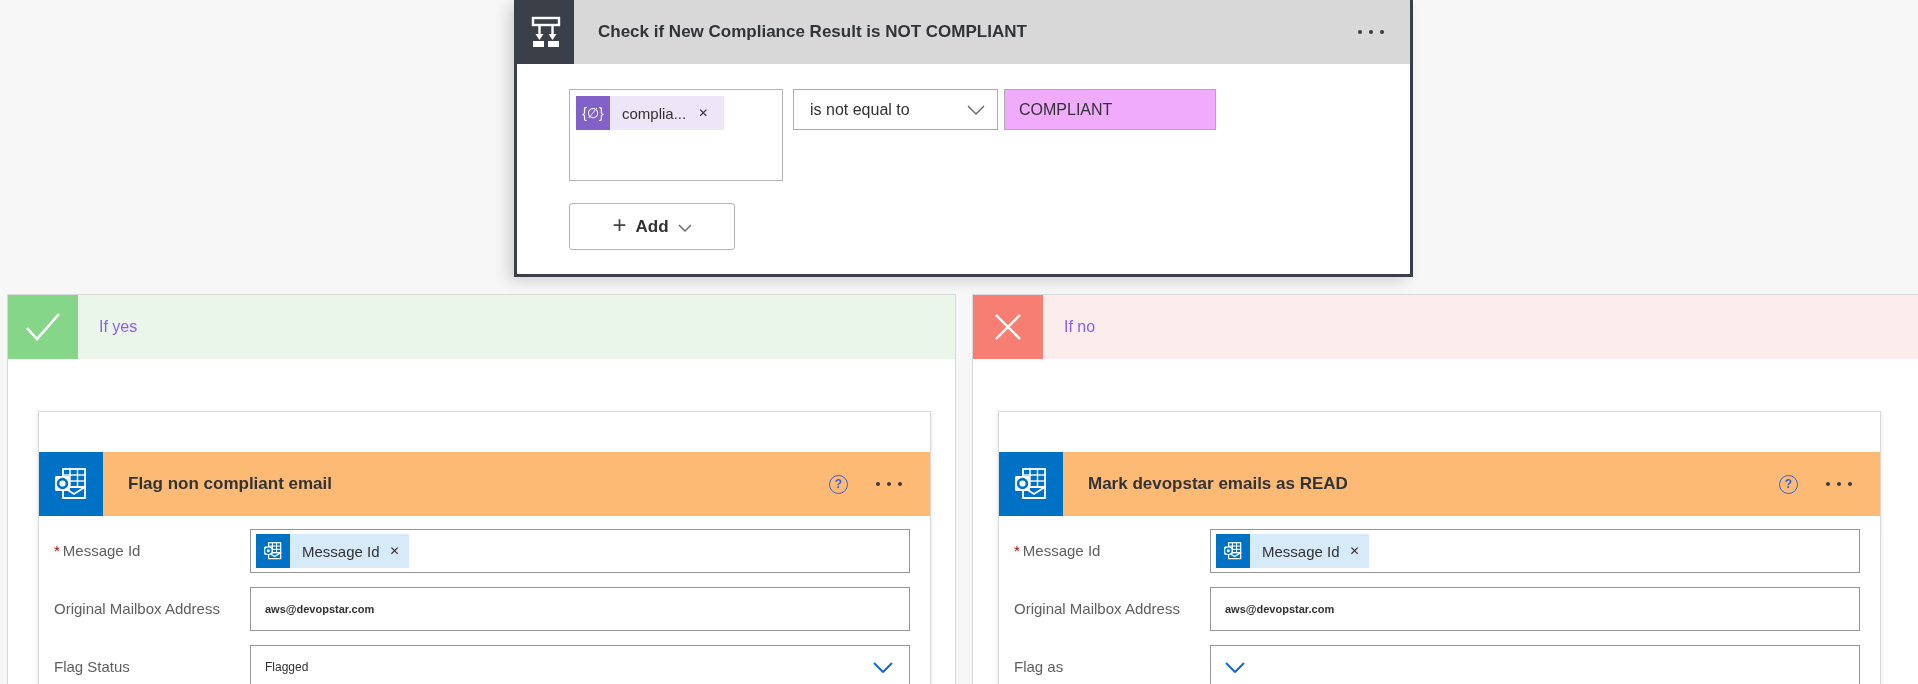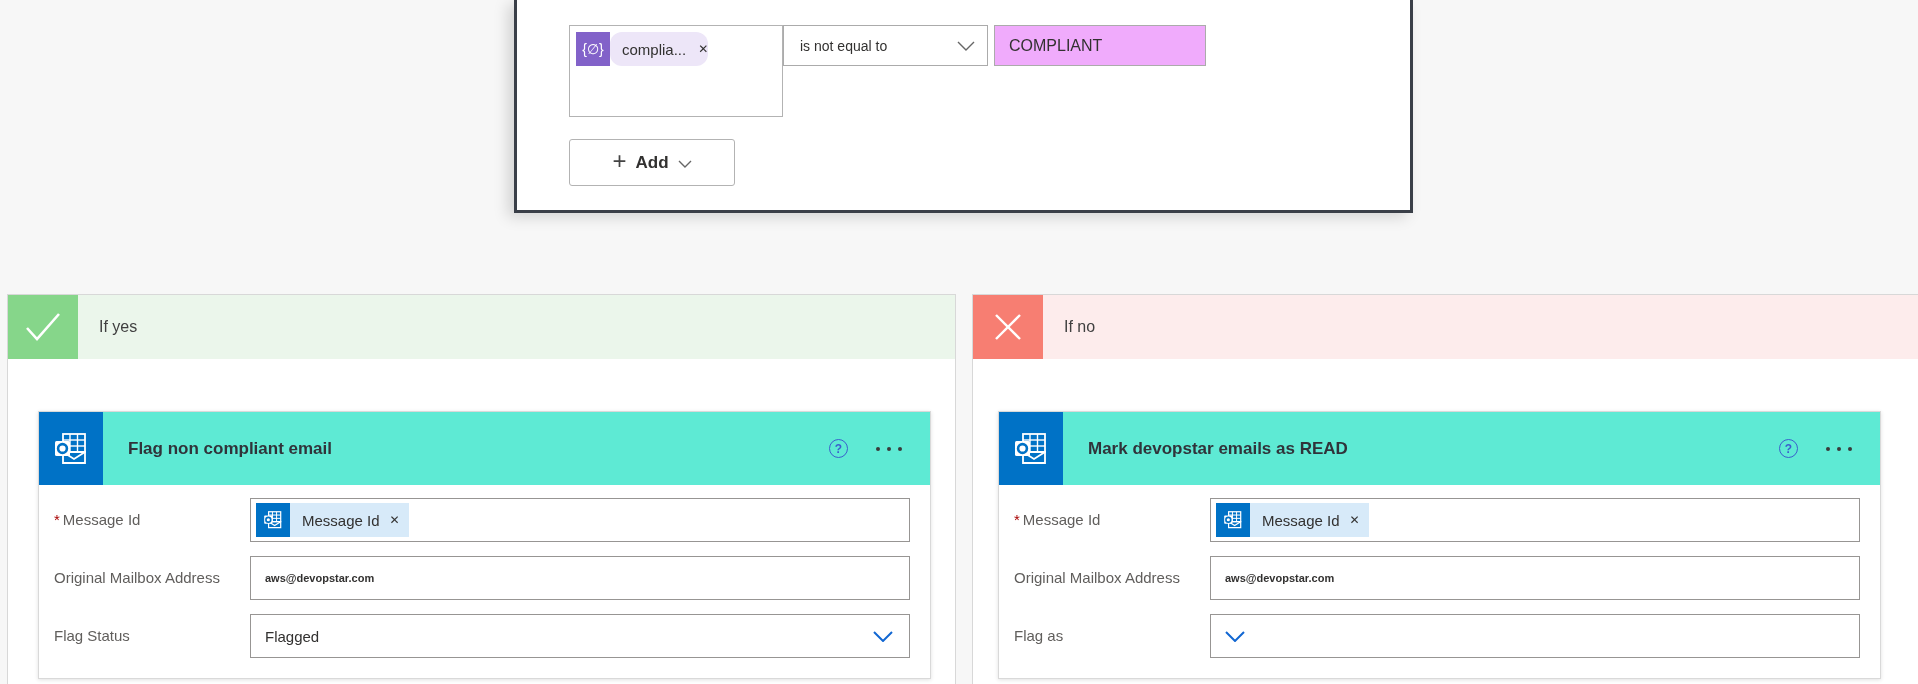--- a/index.html
+++ b/index.html
@@ -38,28 +38,28 @@
     width: 214px; height: 92px; border: 1px solid #b3b3b3; background: #fff;
     padding: 6px;
   }
   .expr-token { display: inline-flex; height: 34px; cursor: pointer; }
   .expr-token .tok-icon {
     width: 34px; background: #8262c9; color: #fff; font-size: 14px;
     display: flex; align-items: center; justify-content: center;
   }
   .expr-token .tok-body {
     background: #ede6f8; display: flex; align-items: center;
-    padding: 0 0 0 12px; font-size: 15px; color: #323130; gap: 12px; border-radius: 12px;
+    padding: 0 16px 0 12px; font-size: 15px; color: #323130; gap: 12px;
   }
   .tok-close { font-size: 12px; color: #323130; cursor: pointer; }
 
   .operator-select {
-    width: 205px; height: 41px; border: 1px solid #ababab;
+    margin-left: 10px; width: 205px; height: 41px; border: 1px solid #ababab;
     background: #fff; display: flex; align-items: center;
-    padding: 0 12px 0 16px; font-size: 14px; cursor: pointer;
+    padding: 0 12px 0 16px; font-size: 16px; cursor: pointer;
   }
   .operator-select span { flex: 1; }
   .value-box { margin-left: 6px; width: 212px; height: 41px; border: 1px solid #ababab; background: #f0abfc; }
   .value-box input {
     width: 100%; height: 100%; border: none; outline: none;
     padding: 0 14px; font-size: 16px; font-family: inherit; color: #323130; background: transparent;
   }
 
   .add-btn {
     margin-top: 22px; width: 166px; height: 47px;
@@ -73,37 +73,37 @@
   
   .branches { position: absolute; top: 294px; left: 7px; display: flex; gap: 16px; }
   .branch { background: #fff; border: 1px solid #d8d8d8; height: 420px; }
   .branch-yes { width: 949px; }
   .branch-no  { width: 960px; }
 
   .branch-header { display: flex; align-items: stretch; height: 64px; }
   .branch-icon { width: 70px; flex: 0 0 70px; display: flex; align-items: center; justify-content: center; }
   .branch-yes .branch-icon { background: #86d68a; }
   .branch-no  .branch-icon { background: #f77e72; }
-  .branch-bar { flex: 1; display: flex; align-items: center; padding-left: 21px; font-size: 16px; color: #404040; }
+  .branch-bar { flex: 1; display: flex; align-items: center; padding-left: 21px; font-size: 16px; color: #8b5cf6; }
   .branch-yes .branch-bar { background: #ebf6eb; }
   .branch-no  .branch-bar { background: #fdecec; }
 
   .branch-body { padding-top: 52px; }
   .branch-yes .branch-body { padding-left: 30px; }
   .branch-no  .branch-body { padding-left: 25px; }
 
   
   .action-card {
     border: 1px solid #d9d9d9; background: #fff;
     box-shadow: 0 1px 4px rgba(0,0,0,.12);
   }
   .branch-yes .action-card { width: 893px; }
   .branch-no  .action-card { width: 883px; }
 
-  .card-header { display: flex; align-items: stretch; height: 73px; background: #5eead4; }
+  .card-header { display: flex; align-items: stretch; height: 64px; background: #fdba74; margin-top: 40px; }
   .card-icon { width: 64px; flex: 0 0 64px; background: #0072c6; display: flex; align-items: center; justify-content: center; }
   .card-title { flex: 1; display: flex; align-items: center; padding-left: 25px; font-size: 17px; font-weight: 600; color: #30333a; }
   .card-actions { display: flex; align-items: center; gap: 28px; padding-right: 28px; }
   .help-icon {
     width: 19px; height: 19px; border: 1.6px solid #3b5fcd; border-radius: 50%;
     color: #3b5fcd; font-size: 12px; font-weight: 700;
     display: flex; align-items: center; justify-content: center; cursor: pointer;
   }
 
   .card-body { padding: 13px 20px 20px 15px; }
@@ -121,28 +121,47 @@
   .field-input.token-field { padding-left: 5px; }
   .pill-token { display: inline-flex; height: 34px; cursor: pointer; }
   .pill-token .tok-icon { width: 34px; background: #0072c6; display: flex; align-items: center; justify-content: center; }
   .pill-token .tok-body { background: #d7eaf9; display: flex; align-items: center; padding: 0 9px 0 12px; font-size: 15px; color: #323130; gap: 10px; }
 
   .field-input.text-field input {
     width: 100%; height: 100%; border: none; outline: none; background: transparent;
     padding: 0 14px; font-size: 11px; color: #323130; font-family: inherit; font-weight: bold;
   }
   .field-input.dropdown-field { padding: 0 16px 0 14px; cursor: pointer; }
-  .field-input.dropdown-field span { flex: 1; font-size: 15px; color: #323130; }
+  .field-input.dropdown-field span { flex: 1; font-size: 12px; color: #323130; }
 
   .chev-gray, .chev-blue { display: block; }
 </style>
 </head>
 <body>
 
 <div class="condition-card">
+  <div class="cond-header">
+    <div class="cond-icon">
+      <svg width="34" height="34" viewBox="0 0 34 34">
+        <rect x="4" y="3" width="26" height="7" fill="none" stroke="#fff" stroke-width="2.4"></rect>
+        <line x1="10.5" y1="10" x2="10.5" y2="22" stroke="#fff" stroke-width="2.4"></line>
+        <line x1="23.5" y1="10" x2="23.5" y2="22" stroke="#fff" stroke-width="2.4"></line>
+        <path d="M6.5 19 L10.5 25 L14.5 19 Z" fill="#fff"></path>
+        <path d="M19.5 19 L23.5 25 L27.5 19 Z" fill="#fff"></path>
+        <rect x="4" y="26" width="11" height="6" fill="#fff"></rect>
+        <rect x="19" y="26" width="11" height="6" fill="#fff"></rect>
+      </svg>
+    </div>
+    <div class="cond-title">Check if New Compliance Result is NOT COMPLIANT</div>
+    <div class="more-dots" title="Menu">
+        <i></i>
+        <i></i>
+        <i></i>
+      </div>
+  </div>
   <div class="cond-body">
     <div class="cond-row">
       <div class="key-box">
         <span class="expr-token">
           <span class="tok-icon">{∅}</span>
           <span class="tok-body">
             <span>complia...</span>
             <span class="tok-close">✕</span>
           </span>
         </span>

